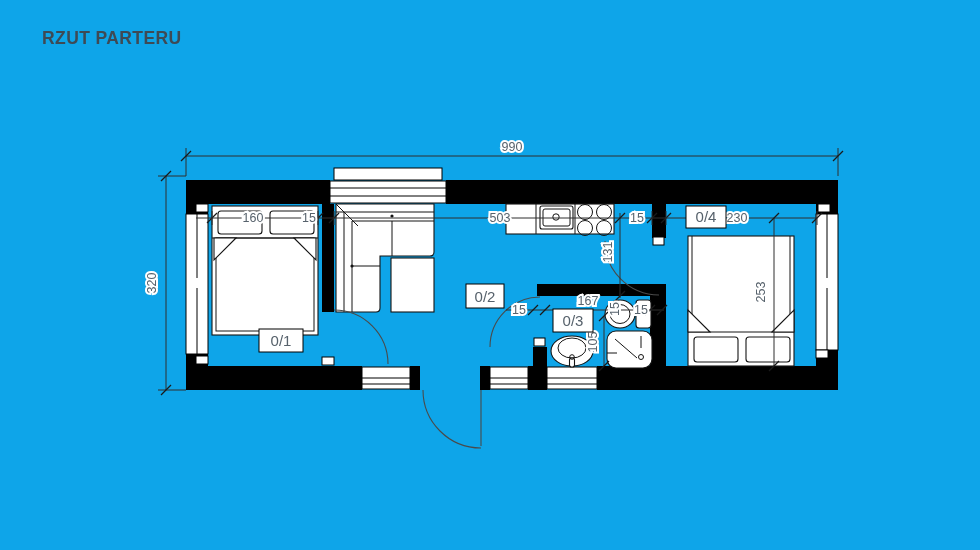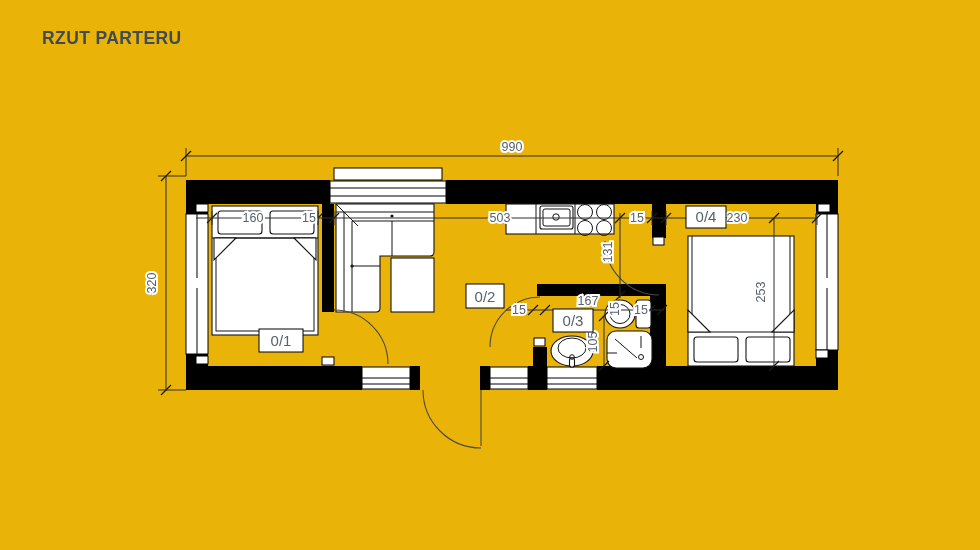--- a/index.html
+++ b/index.html
@@ -1,16 +1,16 @@
 <!DOCTYPE html>
 <html><head>
 <meta charset="utf-8">
 <style>
   html,body{margin:0;padding:0;background:#ffffff;}
-  .page{position:relative;width:980px;height:550px;background:#eab308;overflow:hidden;
+  .page{position:relative;width:980px;height:550px;background:#0ea5e9;overflow:hidden;
         font-family:"Liberation Sans","DejaVu Sans",sans-serif;}
   .title{position:absolute;left:42px;top:28px;font-size:17.5px;font-weight:600;
          letter-spacing:.4px;color:#3e4a55;}
   svg{position:absolute;left:0;top:0;}
   .wall{fill:#000;stroke:none;}
   .win{fill:#fff;stroke:#000;stroke-width:1;}
   .notch{fill:#fff;stroke:#000;stroke-width:1;}
   .ln{stroke:#000;stroke-width:1;fill:none;}
   .furn{stroke:#141414;stroke-width:1.1;fill:#fff;}
   .furnln{stroke:#141414;stroke-width:1;fill:none;}

